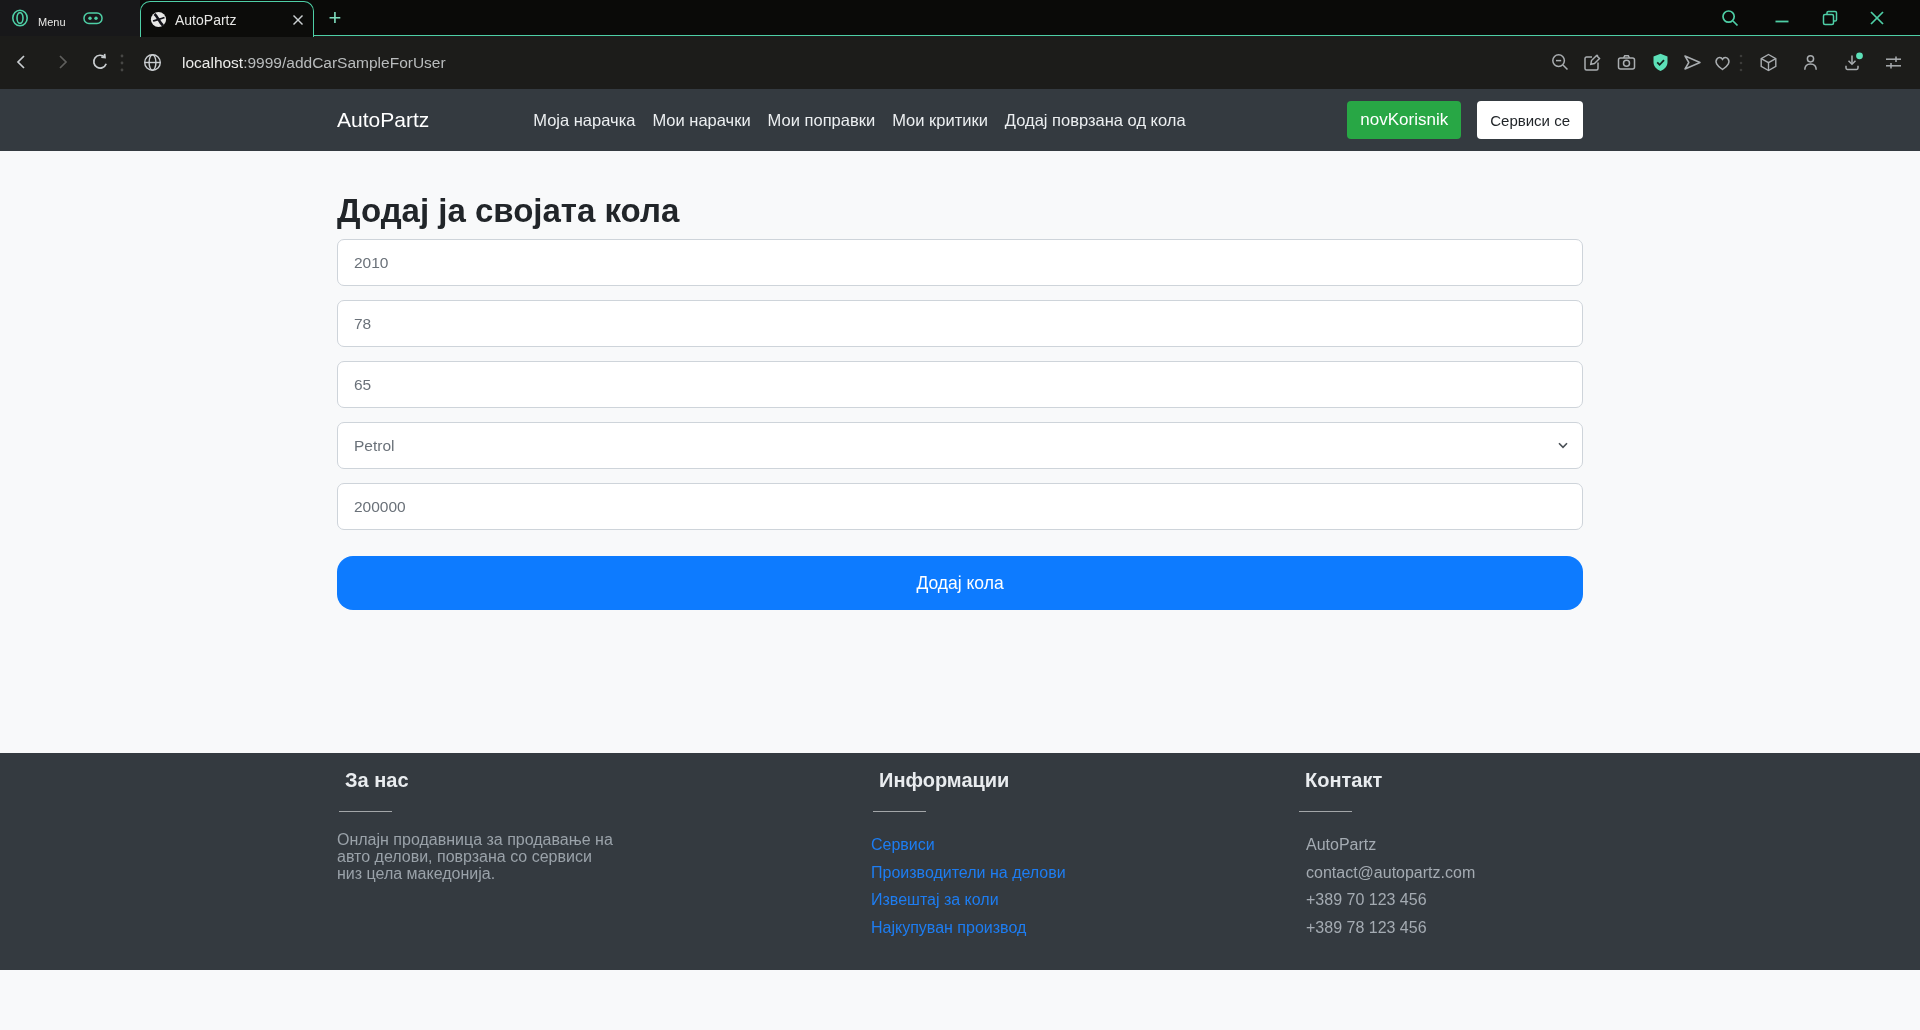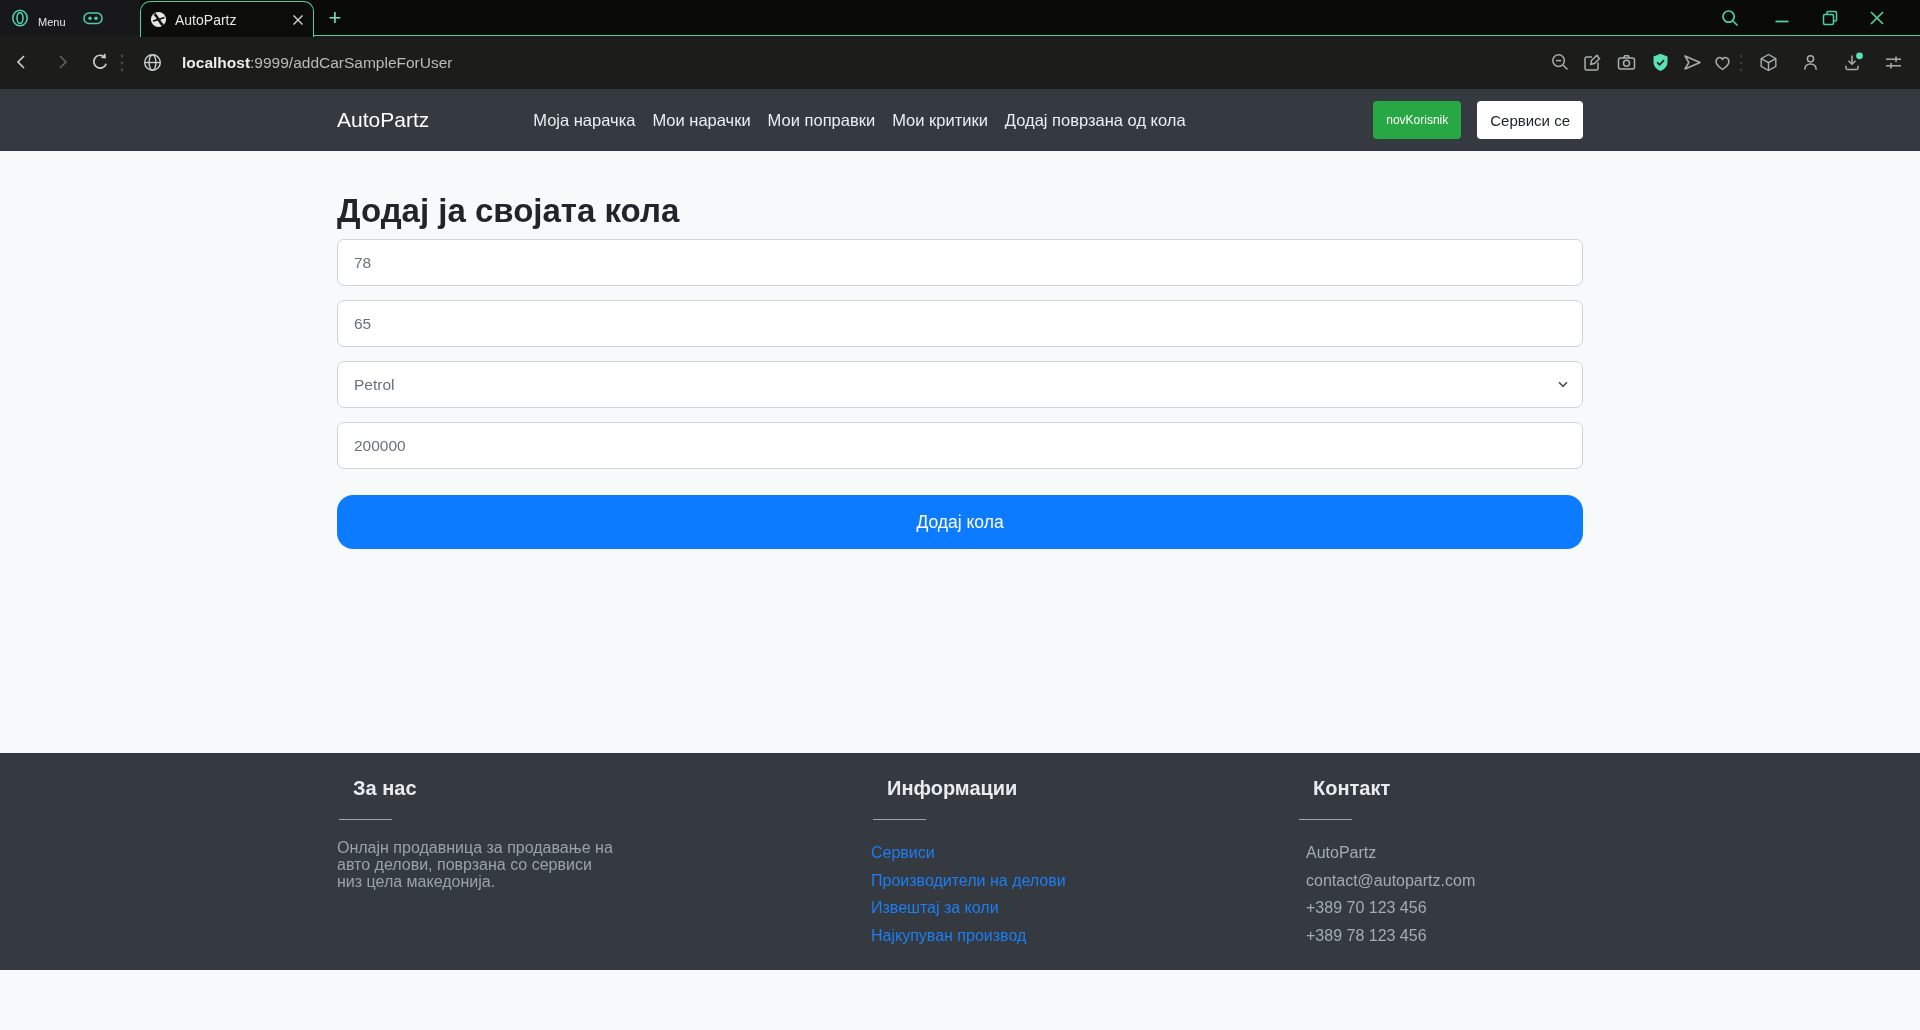--- a/index.html
+++ b/index.html
@@ -34,34 +34,34 @@
     color:#7edcbd; font-size:22px; font-weight:300;
     display:flex; align-items:center; justify-content:center;
   }
   .winctl { position:absolute; top:8px; }
   .addressrow { position:relative; height:53px; background:#1c1c1a; }
   .addr-ico { position:absolute; top:16px; }
   .url {
     position:absolute; left:182px; top:0; height:53px; line-height:53px;
     font-size:15.5px; white-space:nowrap;
   }
-  .url .host { color:#ececea;font-weight:bold; }
+  .url .host { color:#ececea; }
   .url .path { color:#b9bcbd; }
 
   
   .container { width:1246px; margin:0 auto; }
   .navbar { height:62px; background:#343a40; display:flex; align-items:center; }
   .navbar .container { display:flex; align-items:center; }
   .brand { font-size:21px; color:#ffffff; text-decoration:none; }
   .navlinks { display:flex; gap:17px; margin-left:104px; }
   .navlinks a { color:#eceff1; font-size:16.5px; text-decoration:none; white-space:nowrap; }
   .nav-buttons { margin-left:auto; display:flex; gap:16px; align-items:center; }
   .btn-user {
     background:#28a745; color:#fff; border:none; height:38px; padding:0 13px;
-    border-radius:4px; font-size:12px; font-family:inherit;
+    border-radius:4px; font-size:17px; font-family:inherit;
   }
   .btn-logout {
     background:#ffffff; color:#212529; border:none; height:38px; padding:0 13px;
     border-radius:4px; font-size:15px; font-family:inherit;
   }
 
   .main { height:602px; background:#f8f9fa; padding-top:41px; }
   .page-title { margin:0; font-size:33px; font-weight:600; color:#212529; }
   form { margin-top:9px; }
   .ctrl {
@@ -77,21 +77,21 @@
     width:100%; height:54px; margin-top:12px; background:#0d7bff; border:none;
     border-radius:16px; color:#fff; font-size:17.5px; font-family:inherit;
   }
 
   .footer { height:217px; background:#343a40; position:relative; }
   .footer .container { position:relative; height:100%; }
   .fcol { position:absolute; top:8px; }
   .fcol-about { left:0; width:300px; }
   .fcol-info { left:534px; width:215px; }
   .fcol-contact { left:960px; width:260px; }
-  .ftitle { margin:16px; font-size:20px; font-weight:600; color:#e9ecef; }
+  .ftitle { margin:8px; font-size:20px; font-weight:600; color:#e9ecef; }
   .frule { width:53px; height:1px; background:rgba(255,255,255,.55); margin:19px 0 0 2px; }
   .fabout { margin:19px 0 0; font-size:16px; line-height:17px; color:#9aa2a9; width:280px; }
   .flinks { margin-top:19px; }
   .flinks a { display:block; color:#1d7df2; font-size:16px; line-height:27.5px; text-decoration:none; }
   .fcontact { margin-top:19px; padding-left:9px; }
   .fcontact div { font-size:16px; line-height:27.5px; color:#a4abb2; }
 </style>
 </head>
 <body>
 
@@ -282,20 +282,21 @@
       <button class="btn-user">novKorisnik</button>
       <button class="btn-logout">Сервиси се</button>
     </div>
   </div>
 </div>
 
 <div class="main">
   <div class="container">
     <h1 class="page-title">Додај ја својата кола</h1>
     <form>
+      <input class="ctrl" type="text" value="2010" style="">
       <input class="ctrl" type="text" value="78" style="">
       <input class="ctrl" type="text" value="65" style="">
       <div class="sel-wrap">
         <select class="ctrl">
           <option>Petrol</option>
         </select>
         <span class="sel-chevron">
           <svg width="10" height="7" viewBox="0 0 10 7" fill="none" stroke="#4a5056" stroke-width="1.6">
             <polyline points="1,1.2 5,5.4 9,1.2"></polyline>
           </svg>

